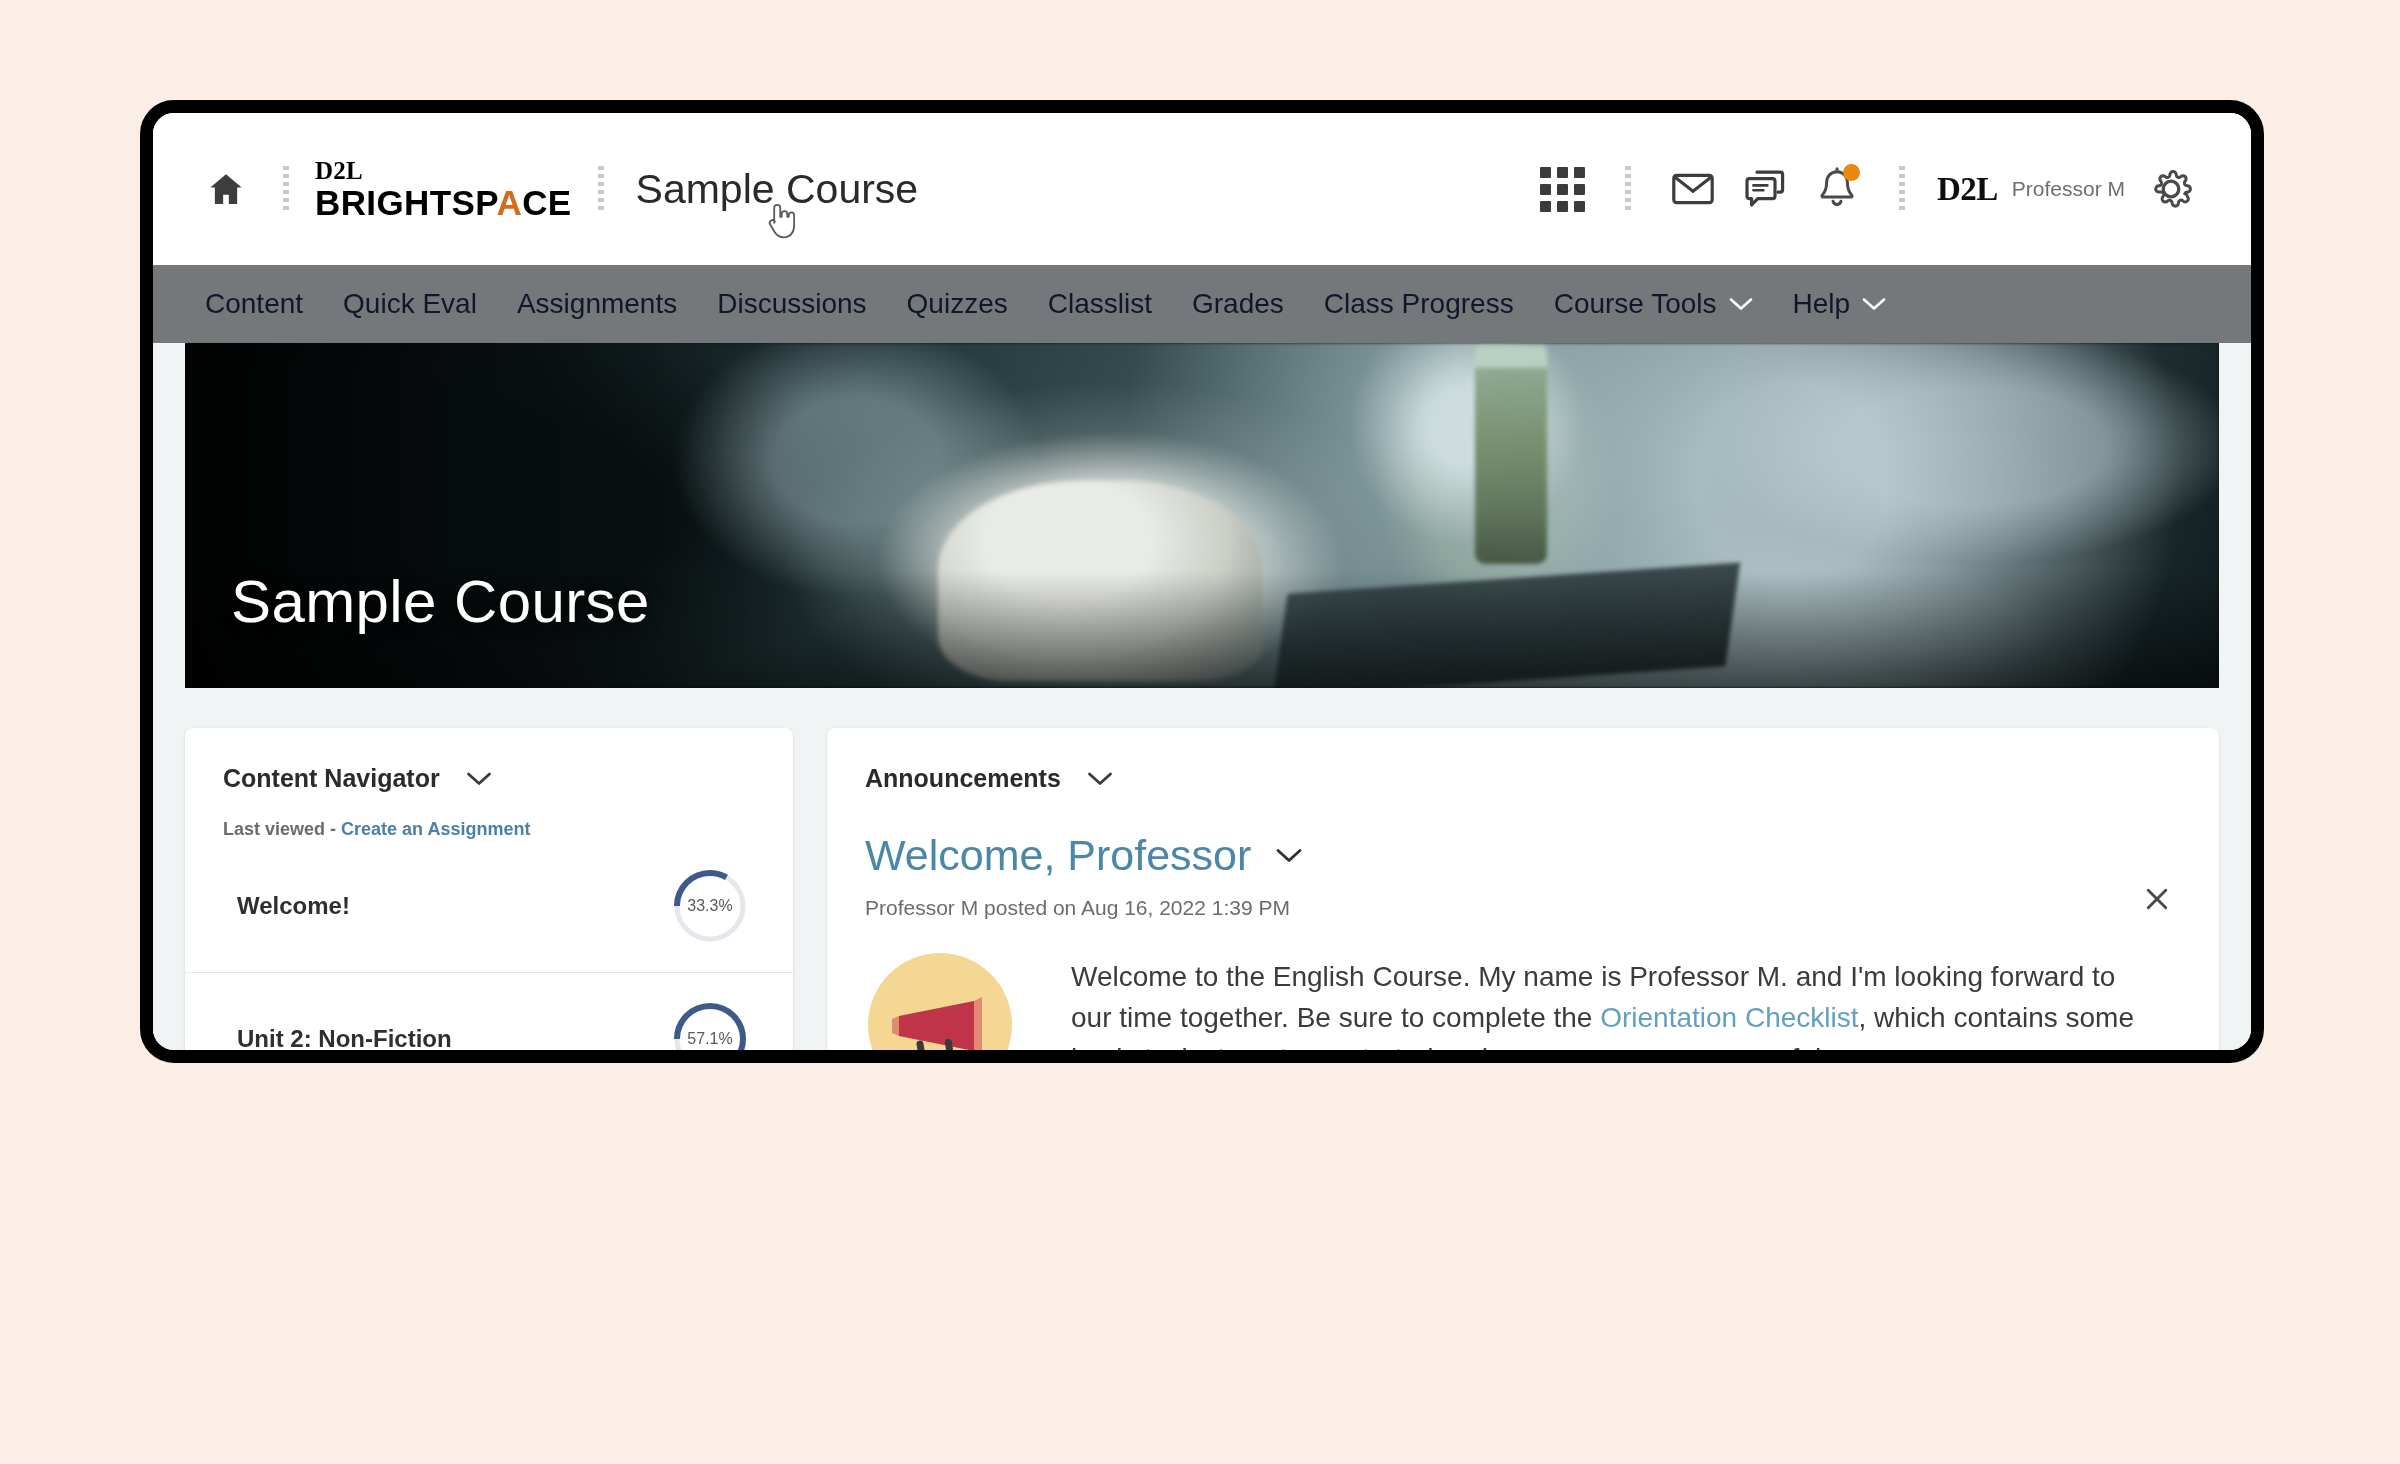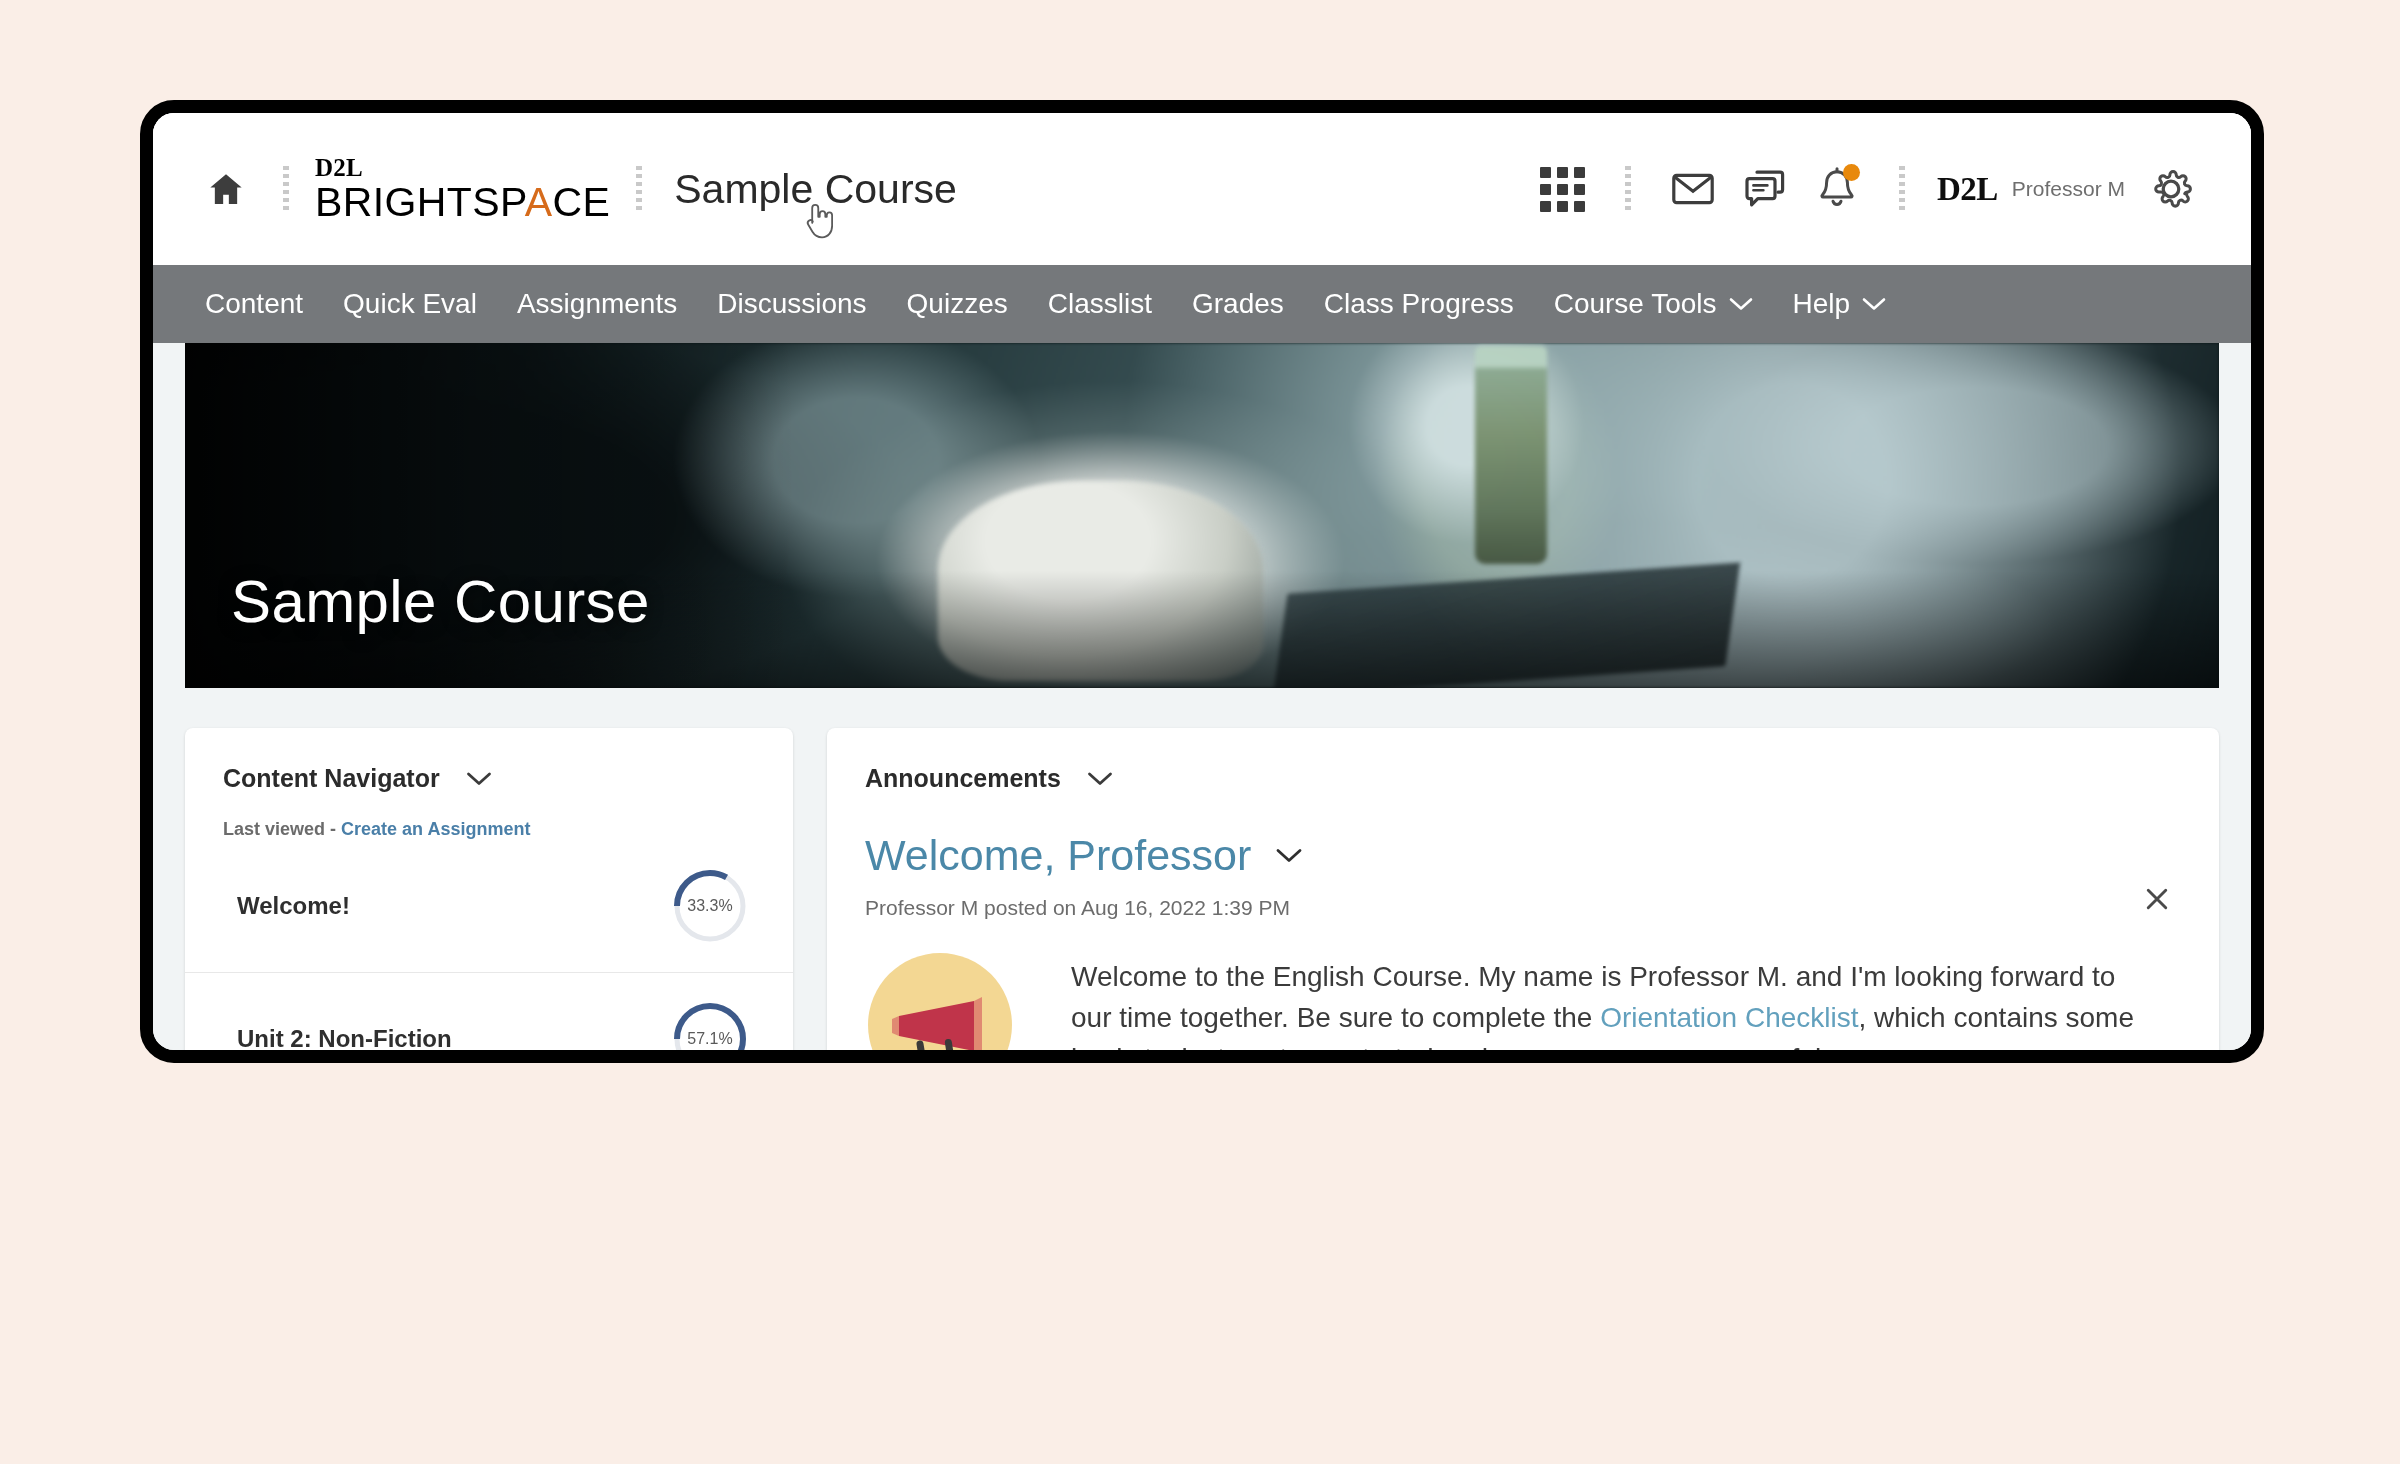--- a/index.html
+++ b/index.html
@@ -58,22 +58,22 @@
   }
   .brand .b1 {
     display: block;
     font-size: 25px;
     font-weight: 700;
     letter-spacing: .2px;
     font-family: "Liberation Serif", serif;
   }
   .brand .b2 {
     display: block;
-    font-size: 41px;
-    font-weight: 400;
+    font-size: 35px;
+    font-weight: 700;
     letter-spacing: .4px;
     font-family: "Liberation Sans", sans-serif;
     margin-top: 2px;
   }
   .brand .b2 .acc { color: #d66b1b; }
   .course-title {
     font-size: 41px;
     color: #2a2a2a;
     font-weight: 400;
     margin-left: 6px;
@@ -124,21 +124,21 @@
   
   #navbar {
     height: 78px;
     background: #75787b;
     display: flex;
     align-items: center;
     padding-left: 32px;
     gap: 0;
   }
   .nav-item {
-    color: #ffffff;
+    color: #0f172a;
     font-size: 28px;
     padding: 0 20px;
     white-space: nowrap;
     display: flex;
     align-items: center;
     gap: 12px;
     height: 100%;
   }
   .nav-item .chev { display: inline-block; }
 

